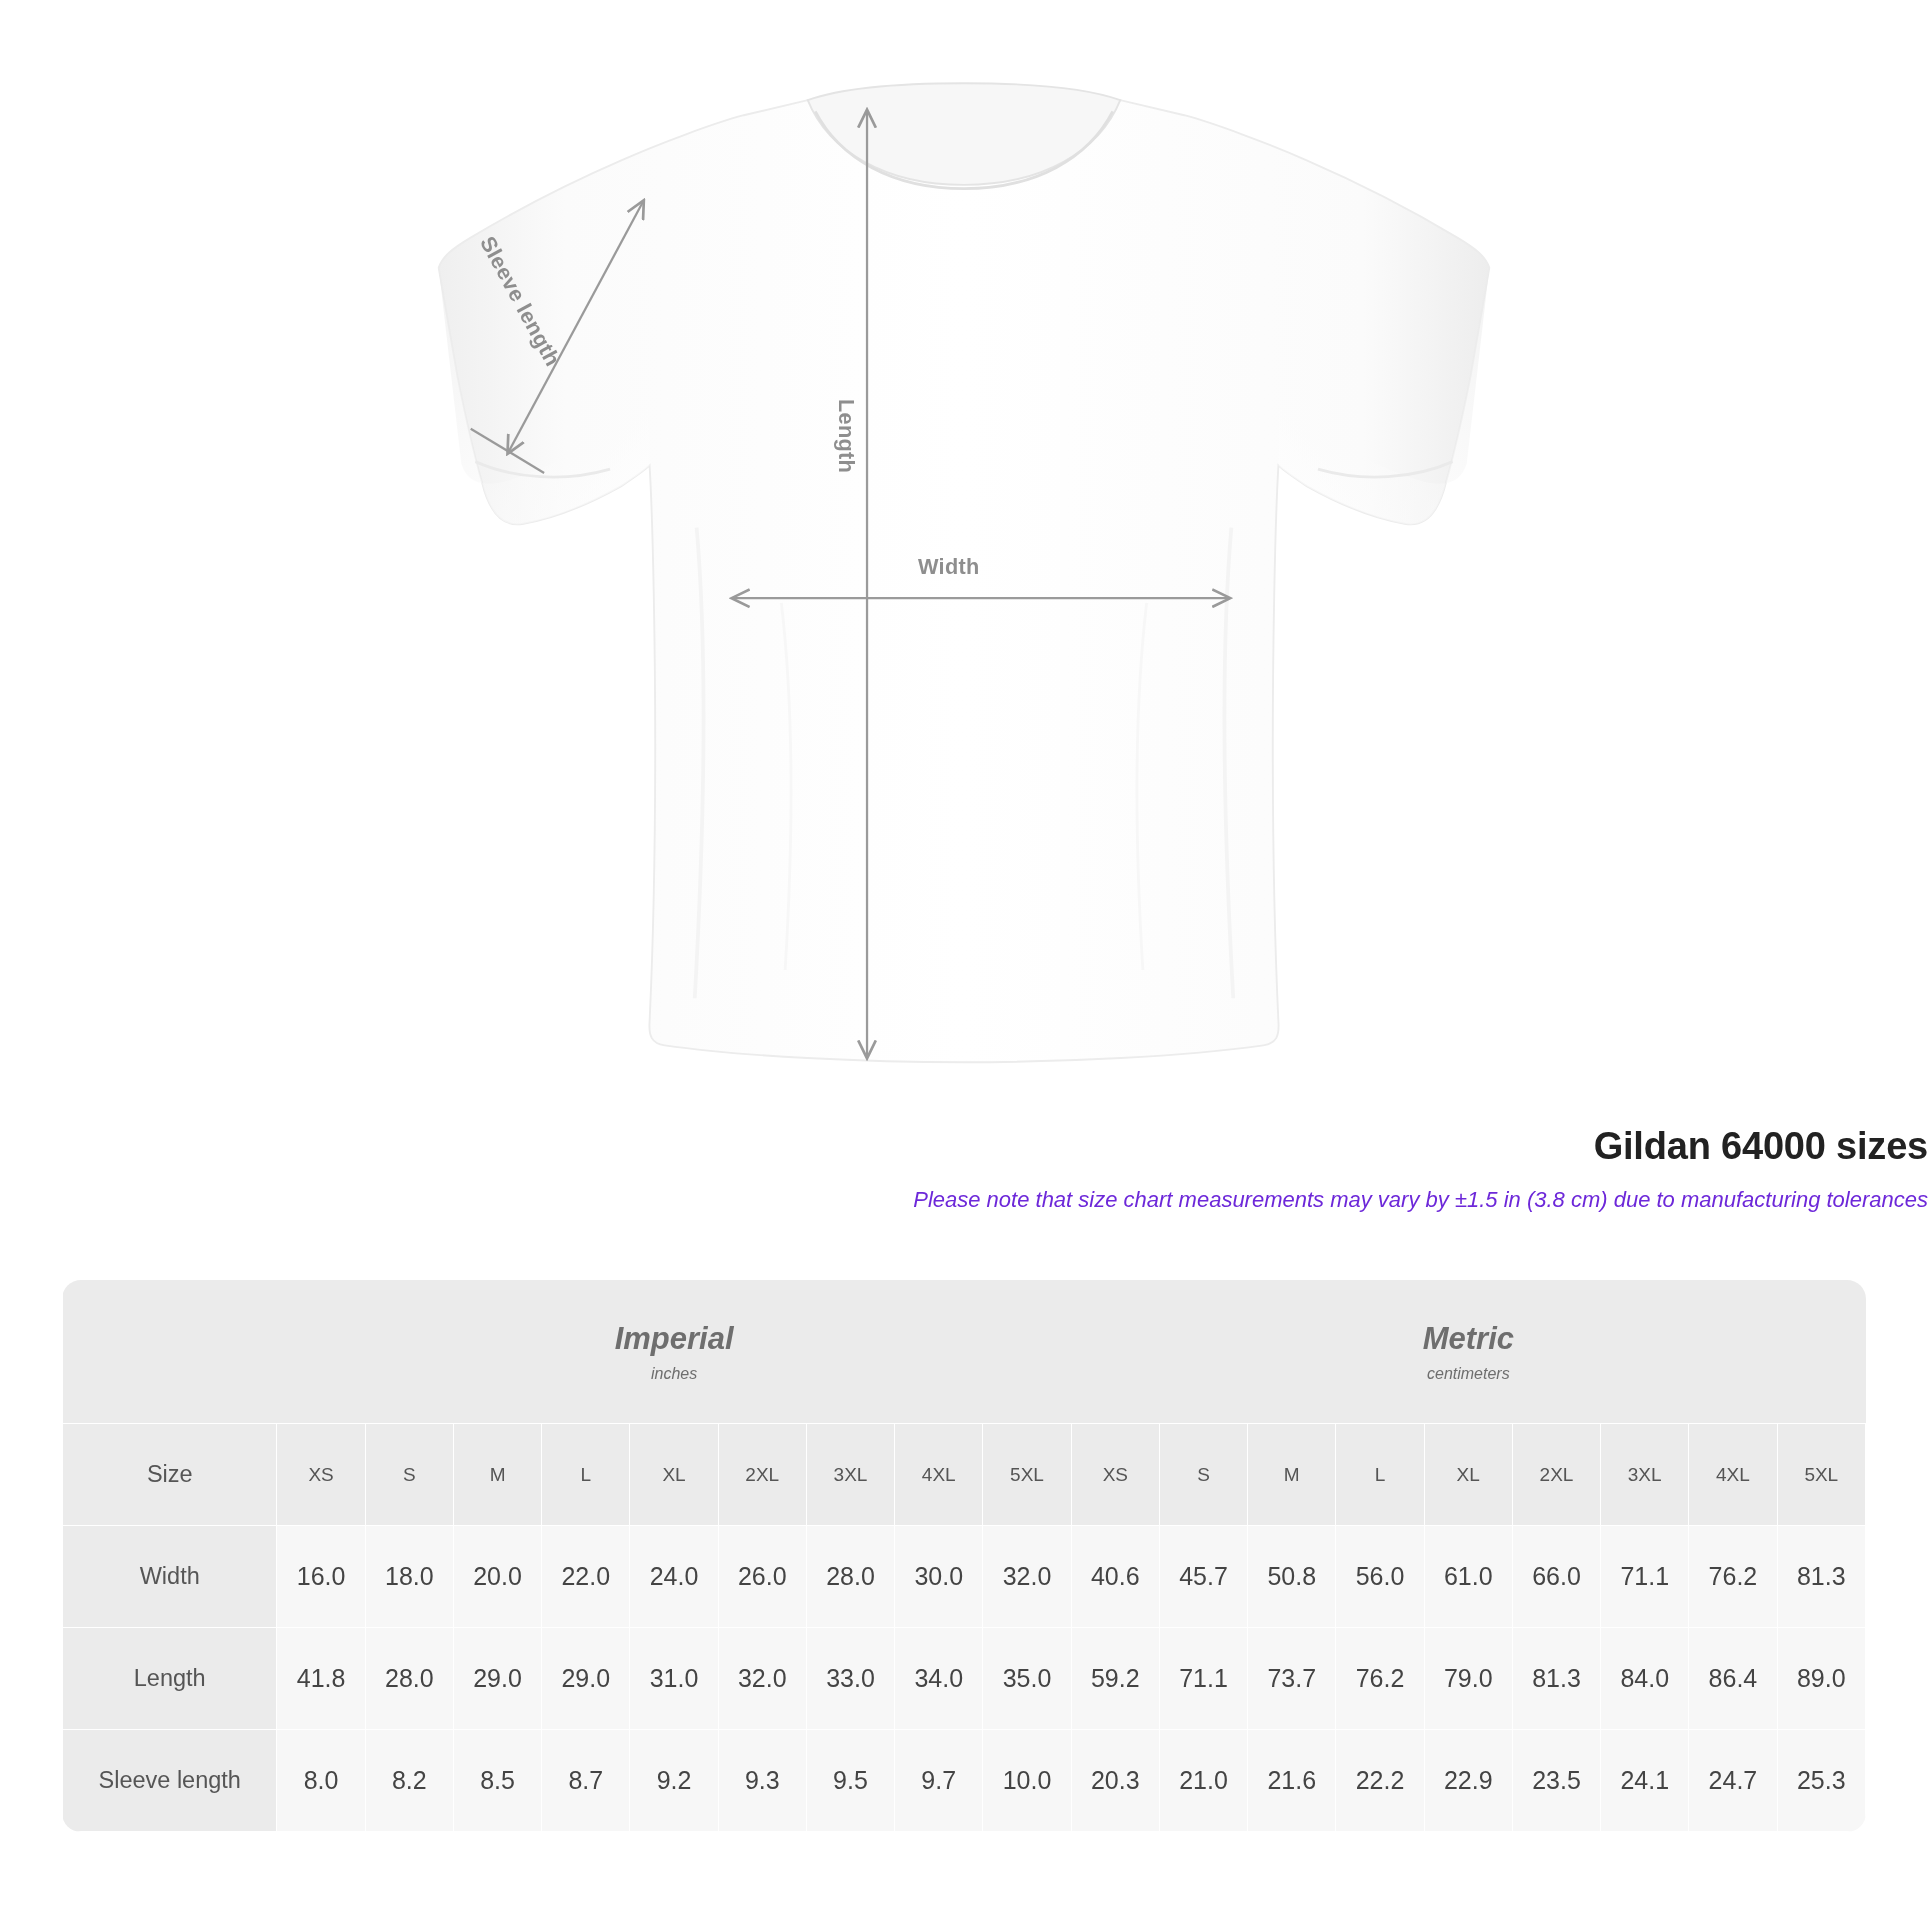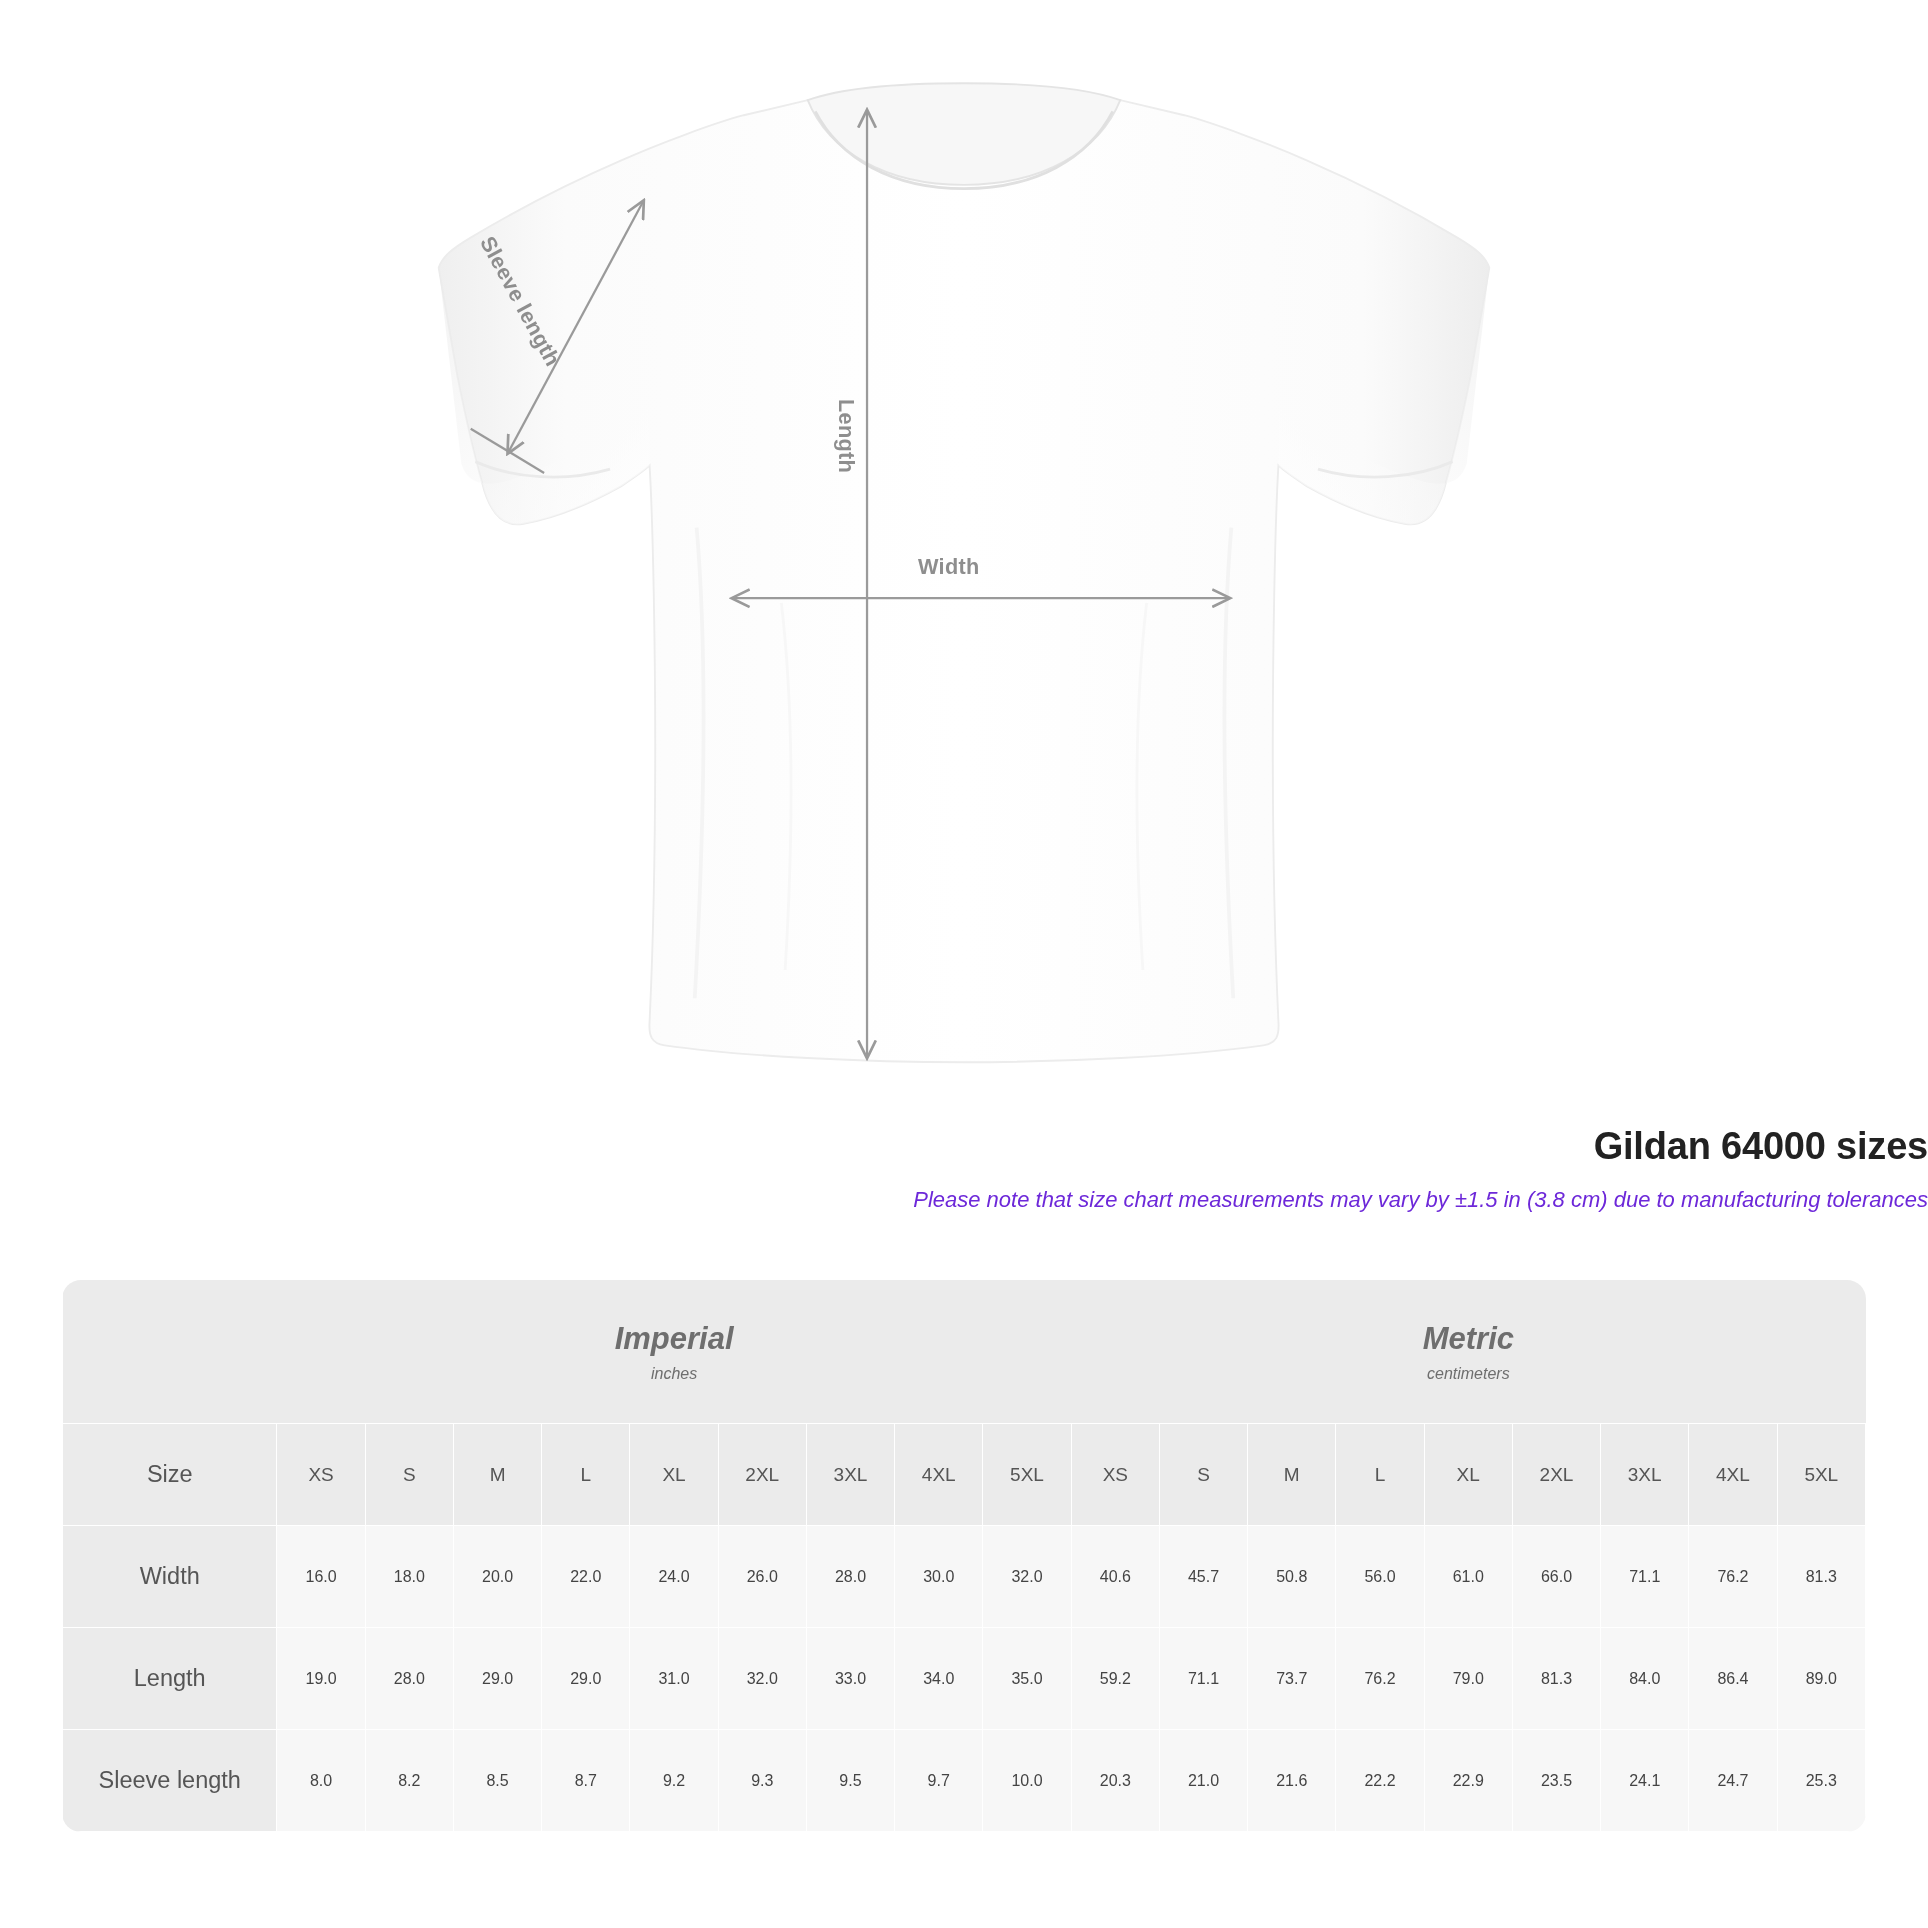--- a/index.html
+++ b/index.html
@@ -109,21 +109,21 @@
     color: #555555;
     background: #ebebeb;
   }
   .sizelabel {
     font-size: 19px;
     font-weight: bold;
     color: #555555;
     background: #ebebeb;
   }
   .val {
-    font-size: 16px;
+    font-size: 25px;
     color: #444444;
   }
   .val.light { background: #f7f7f7; }
 
   .col-label { width: 175px; }
   .col-val { width: 72px; }
 </style>
 </head>
 <body>
 
@@ -309,21 +309,21 @@
           <td class="val light">56.0</td>
           <td class="val light">61.0</td>
           <td class="val light">66.0</td>
           <td class="val light">71.1</td>
           <td class="val light">76.2</td>
           <td class="val light">81.3</td>
         </tr>
 
         <tr class="row-data">
           <td class="rowlabel">Length</td>
-          <td class="val light">19.0</td>
+          <td class="val light">41.8</td>
           <td class="val light">28.0</td>
           <td class="val light">29.0</td>
           <td class="val light">29.0</td>
           <td class="val light">31.0</td>
           <td class="val light">32.0</td>
           <td class="val light">33.0</td>
           <td class="val light">34.0</td>
           <td class="val light">35.0</td>
           <td class="val light">59.2</td>
           <td class="val light">71.1</td>

